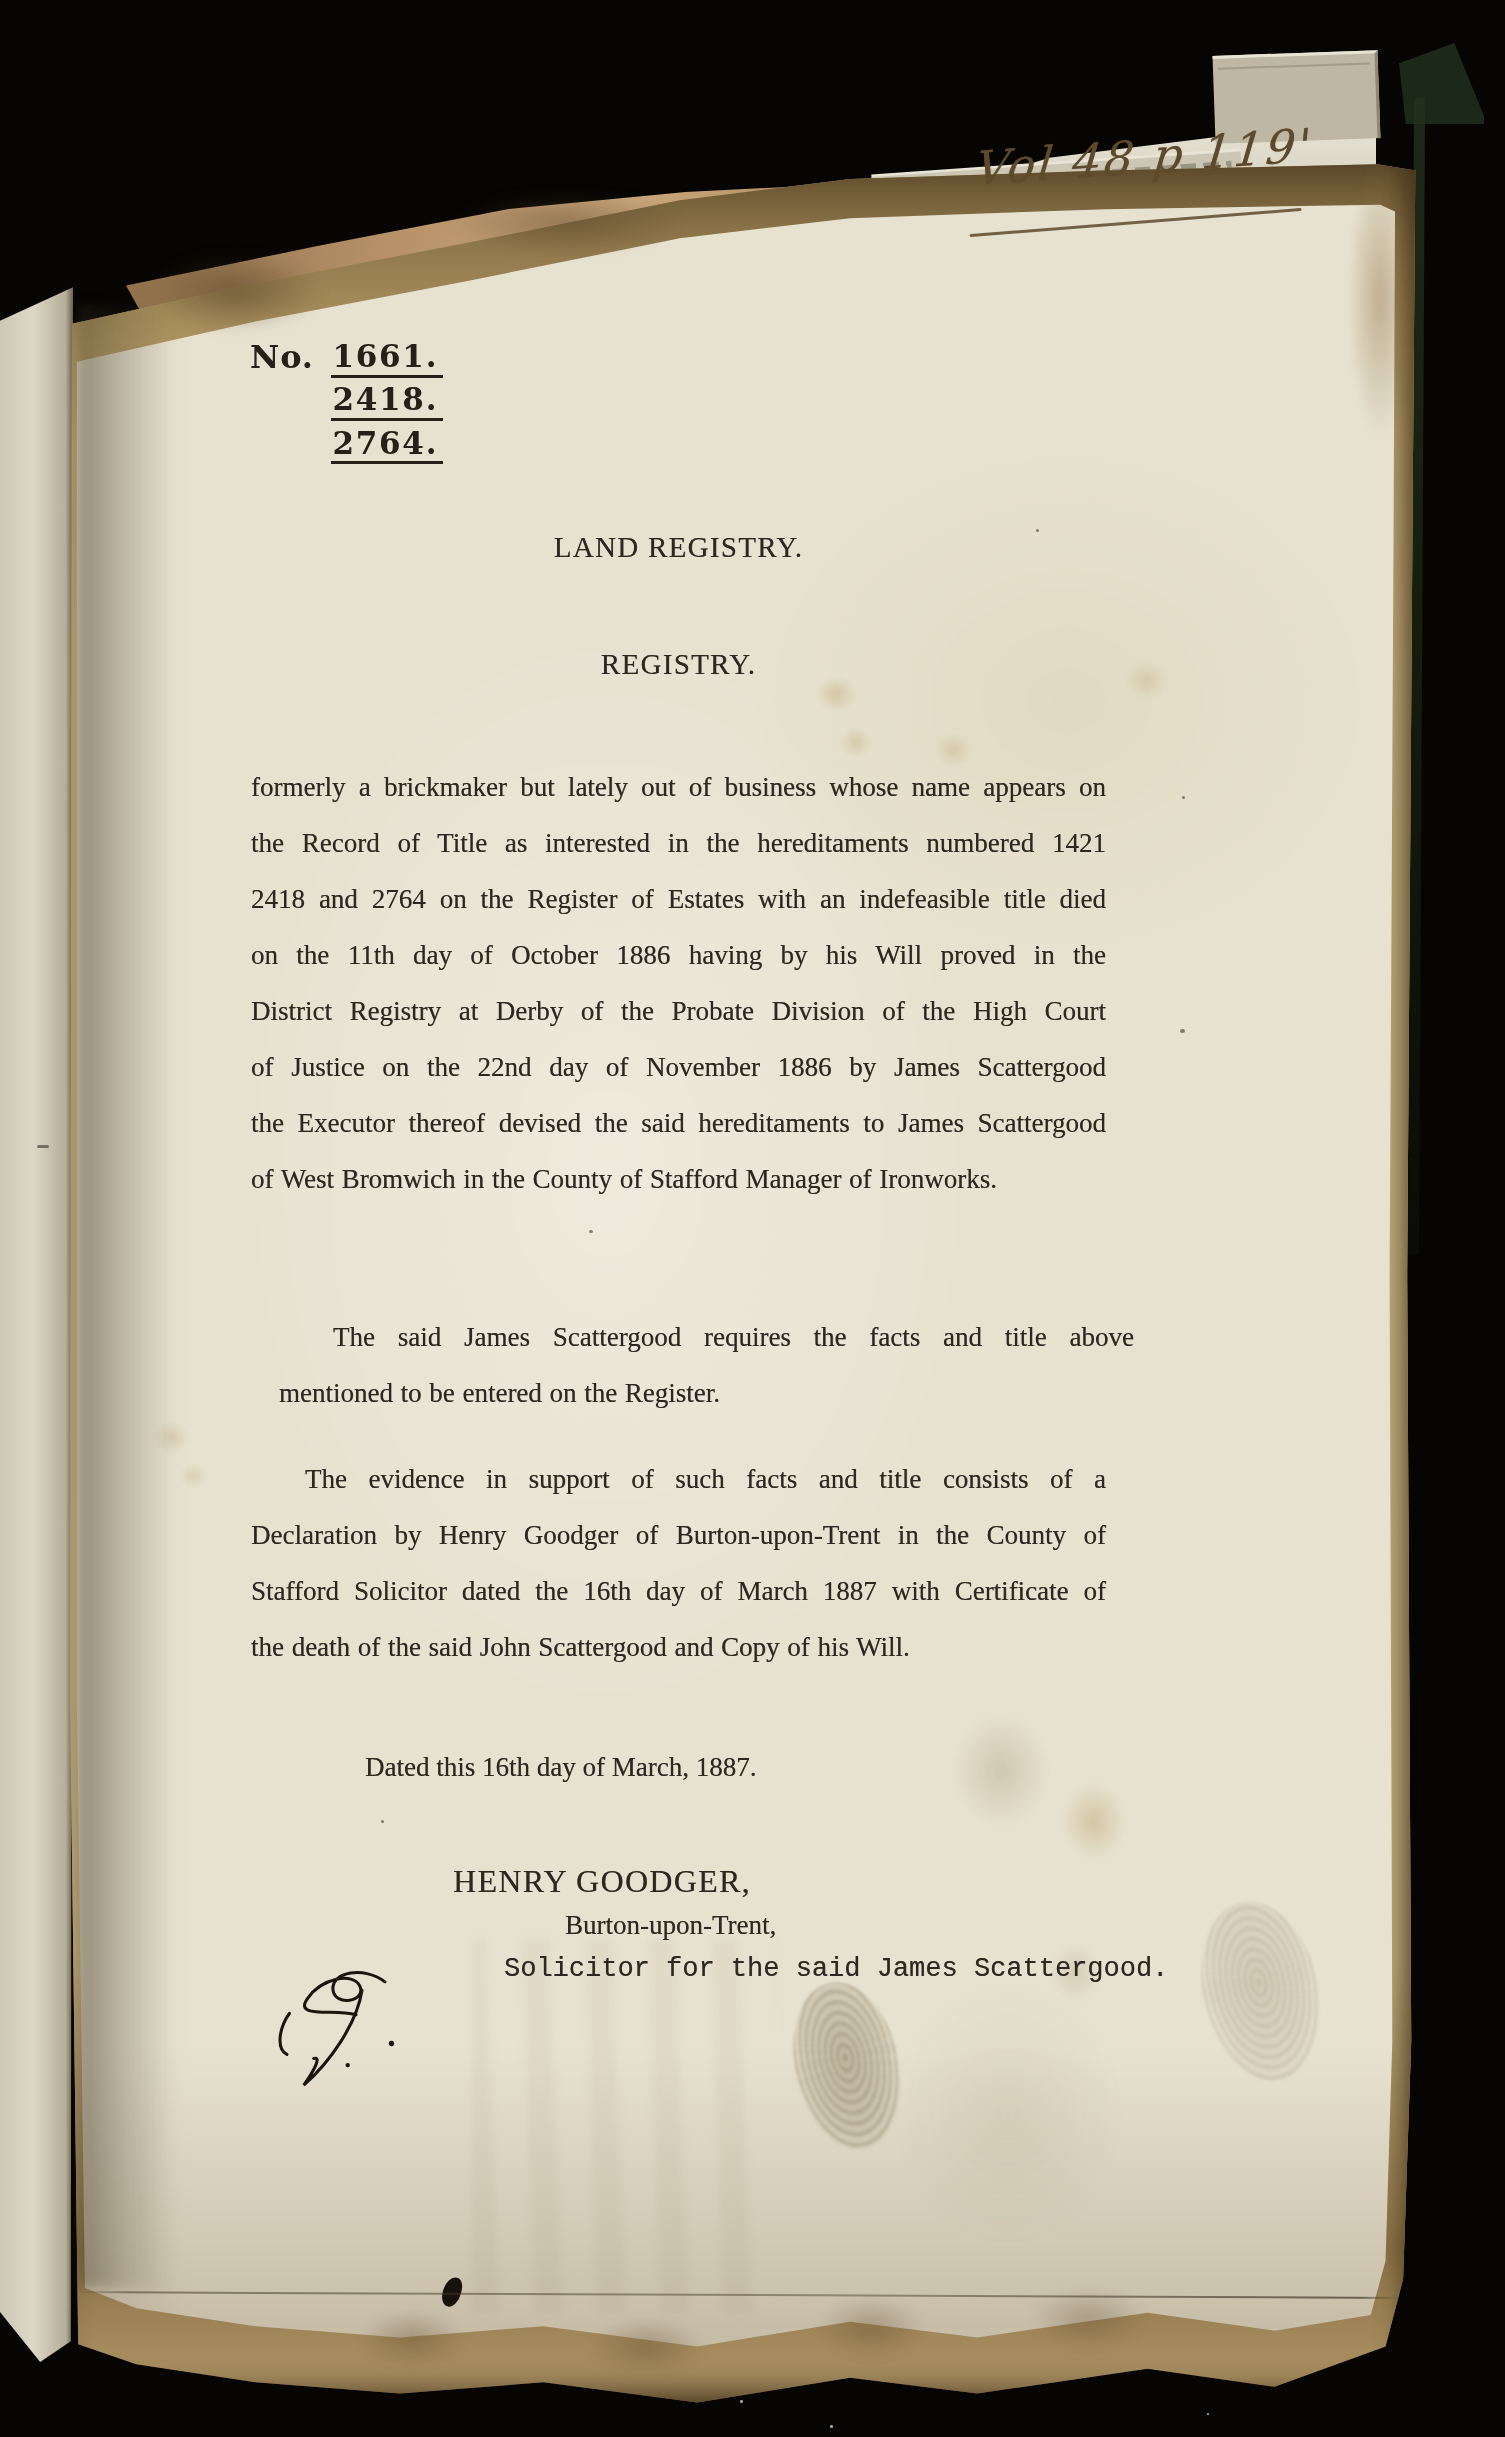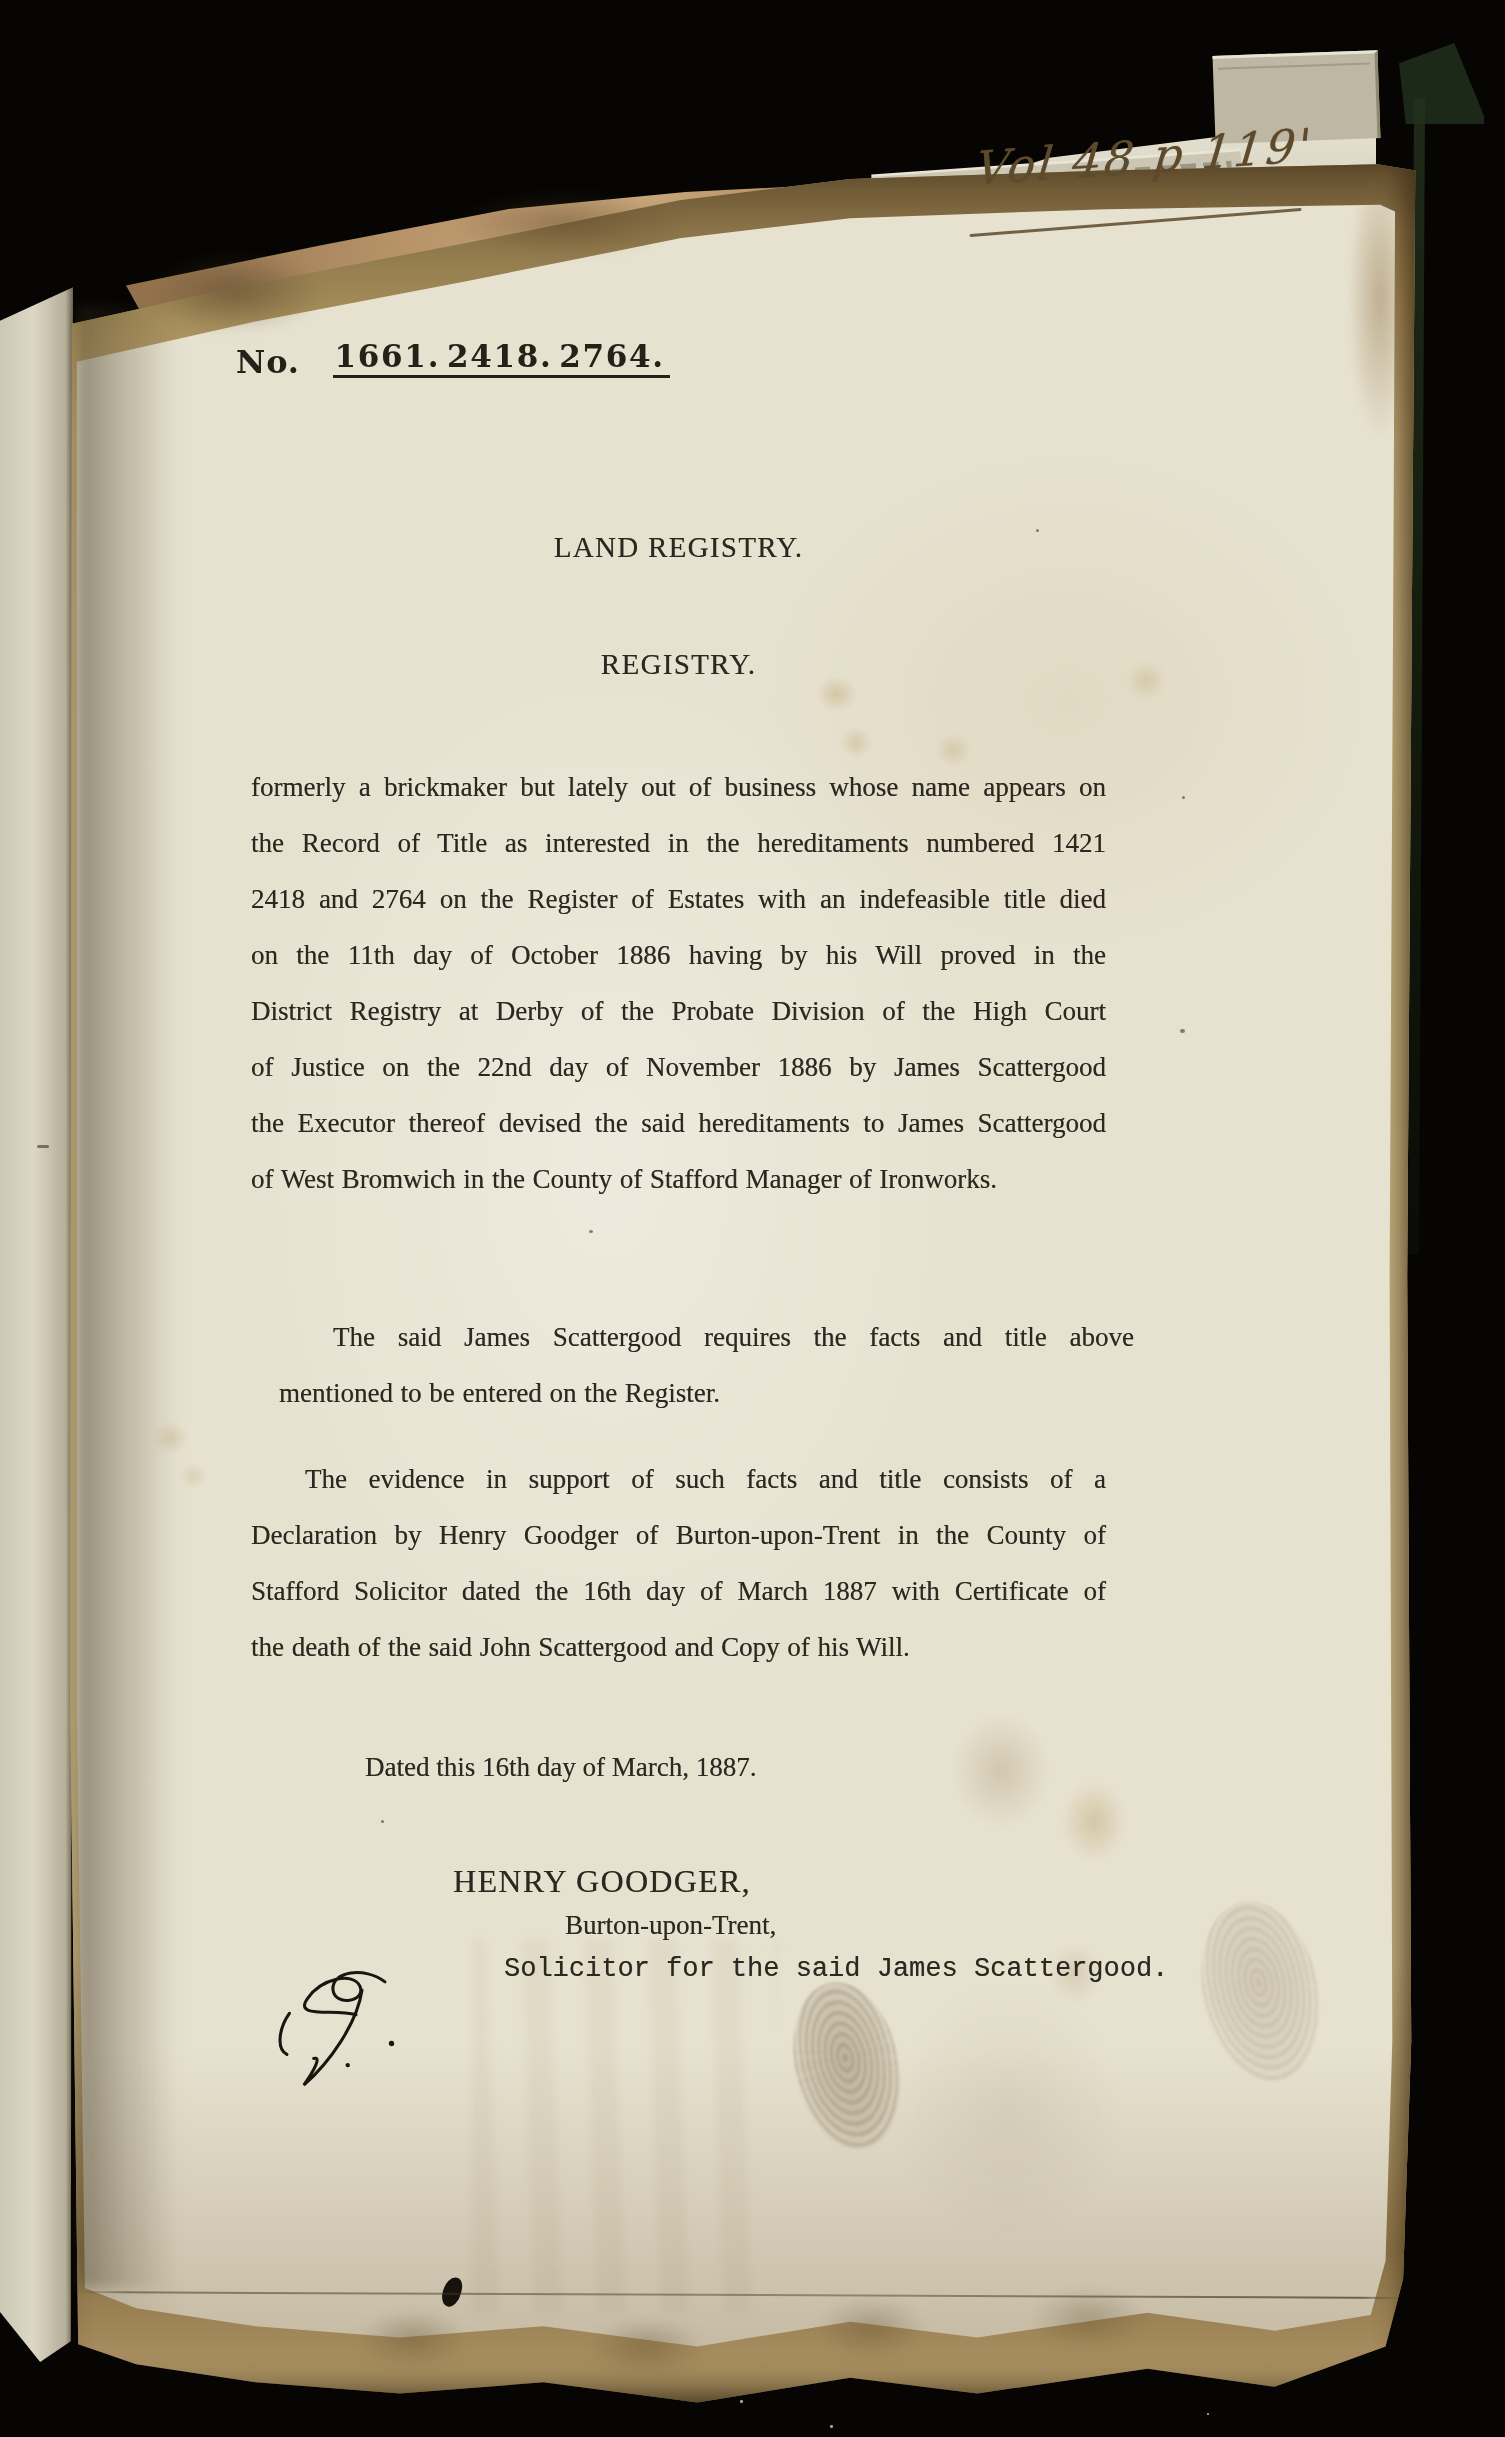--- a/index.html
+++ b/index.html
@@ -62,23 +62,23 @@
   .crease-line{position:absolute;left:75px;top:2294px;width:1325px;height:2.1px;transform:rotate(.25deg);
     background:linear-gradient(90deg,transparent,rgba(70,58,40,.55) 4%,rgba(70,58,40,.45) 60%,rgba(56,45,30,.65) 97%,transparent);}
   
   .content{position:absolute;inset:0;z-index:7;color:var(--ink-text,#2c2720);}
   .handwriting{position:absolute;left:976px;top:129px;width:357px;transform:rotate(-4deg);
     font:italic 46px "DejaVu Serif",serif;color:var(--handwriting-ink,#5d4a2c);letter-spacing:2.6px;
     text-shadow:0 0 0.9px rgba(93,74,44,.6);}
   .handwriting .skew{display:inline-block;transform:skewX(-10deg);}
   .hand-underline{position:absolute;left:969px;top:221px;width:333px;height:2.6px;transform:rotate(-4.5deg);
     background:var(--handwriting-ink,#5d4a2c);opacity:.85;border-radius:1.7px;}
-  .noblock{position:absolute;left:236px;top:338px;display:flex;align-items:flex-end;color:#262019;gap:16px;}
+  .noblock{position:absolute;left:250px;top:338px;display:flex;align-items:flex-start;color:#262019;}
   .nolabel{font:700 32px "DejaVu Serif",serif;letter-spacing:0.9px;}
-  .noentries{margin-left:17px;display:flex;}
+  .noentries{margin-left:17px;display:flex;flex-direction:column;}
   .noentry{font:700 31px "DejaVu Serif",serif;letter-spacing:1.7px;border-bottom:3.4px solid #262019;
     margin-bottom:3.4px;padding:0 5.1px 0.9px 1.7px;}
   .heading{position:absolute;left:251px;width:855px;text-align:center;font-size:29px;
     letter-spacing:1.3px;text-shadow:0.3px 0.3px 0.3px rgba(44,39,32,.55);}
   .h-registry{top:531px;}
   .h-memorial{top:648px;}
   .para{position:absolute;left:251px;width:855px;font-size:27px;word-spacing:0.9px;
     text-shadow:0.3px 0.3px 0.3px rgba(44,39,32,.55);}
   .para .tline{text-align:justify;text-align-last:justify;line-height:56px;height:56px;}
   .para .tline.first{padding-left:54px;}

